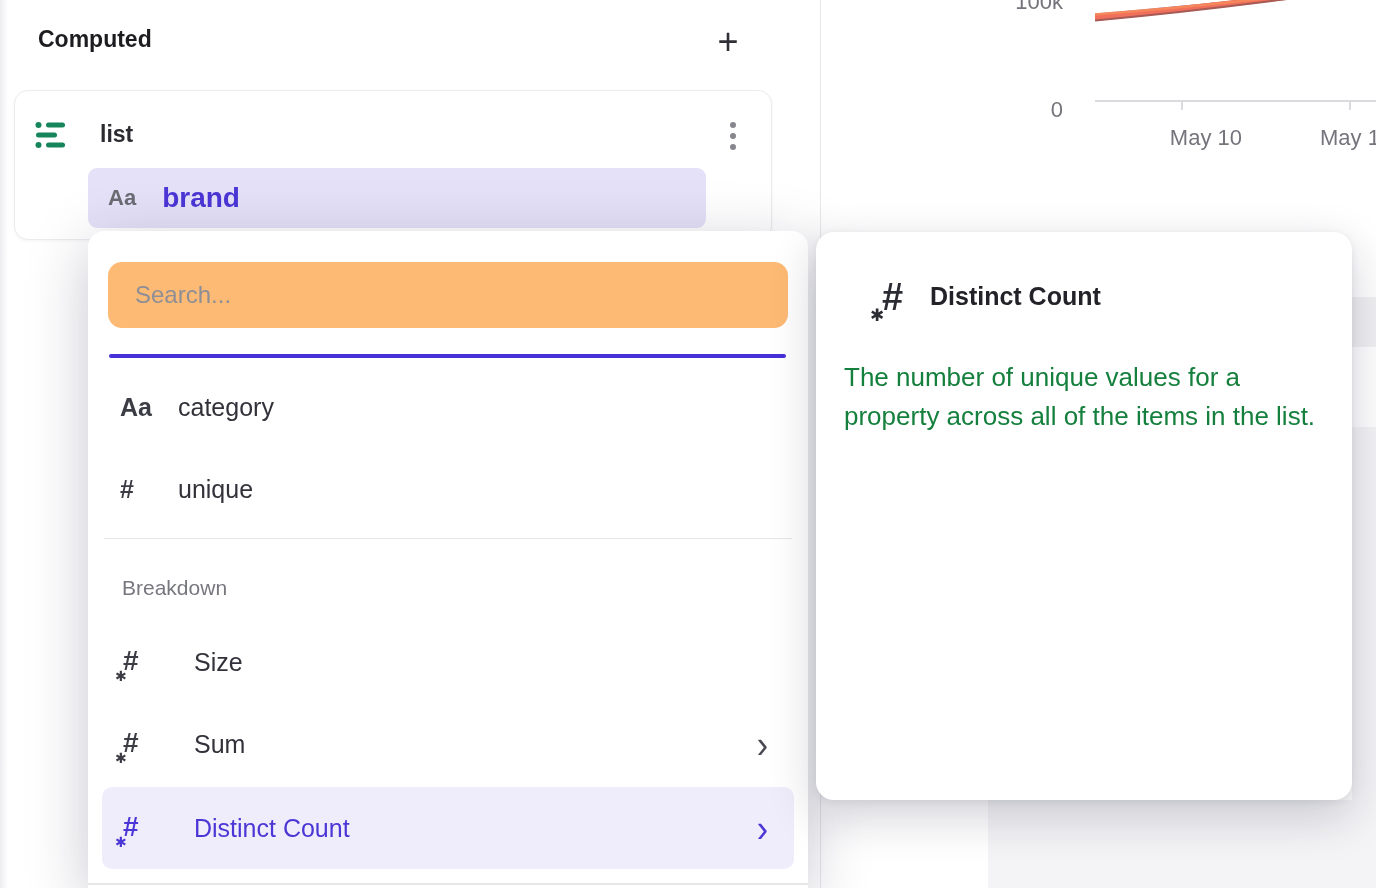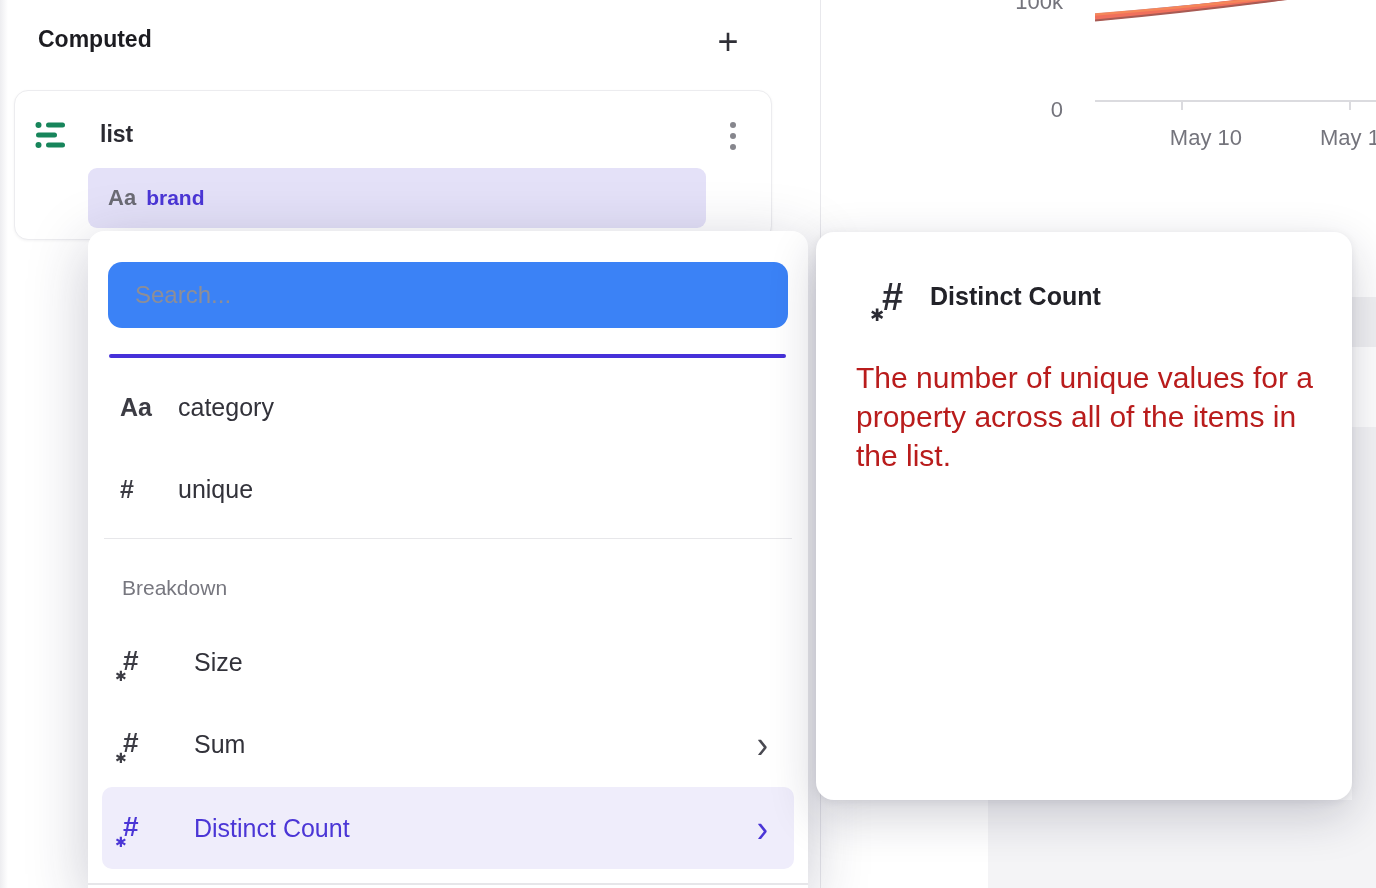--- a/index.html
+++ b/index.html
@@ -26,27 +26,27 @@
   #bd-card { left:14px; top:90px; width:758px; height:150px; background:#fff;
     border:1px solid #ececef; border-radius:14px; box-shadow:0 1px 3px rgba(20,20,40,.05); z-index:1; }
   #cart-row-icon { left:34px; top:118px; width:34px; height:34px; z-index:2; }
   #cart-label { left:100px; top:121px; font-size:23px; font-weight:600; color:#2a2a31; z-index:2; }
   #kebab-btn { left:718px; top:114px; width:30px; height:44px; display:flex; flex-direction:column;
     align-items:center; justify-content:center; gap:5px; cursor:pointer; z-index:2; }
   .kebab-dot { width:6px; height:6px; border-radius:50%; background:#86868d; }
   #brand-chip { left:88px; top:168px; width:618px; height:60px; background:#e4e1f8;
     border-radius:9px; display:flex; align-items:center; cursor:pointer; z-index:2; }
   #brand-chip .aa { margin-left:20px; font-size:22px; font-weight:600; color:#6b6b74; }
-  #brand-chip .lbl { margin-left:10px; font-size:21px; font-weight:600; color:#4b36d6; }
+  #brand-chip .lbl { margin-left:26px; font-size:28px; font-weight:600; color:#4b36d6; }
 
   
   #dropdown { left:88px; top:231px; width:720px; height:657px; background:#fff;
     border-radius:16px 16px 0 0; box-shadow:0 14px 60px rgba(35,35,70,.25); z-index:3; }
   #search-box { position:absolute; left:20px; top:31px; width:680px; height:66px; }
-  #search-input { width:100%; height:100%; background:#3b82f6; border:none; border-radius:14px;
+  #search-input { width:100%; height:100%; background:#fdba74; border:none; border-radius:14px;
     font-family:"Liberation Sans",sans-serif; font-size:24px; color:#33333a; padding:0 27px; outline:none; }
   #search-input::placeholder { color:#8e8e96; }
   #selection-underline { position:absolute; left:21px; top:123px; width:677px; height:4px;
     border-radius:2px; background:#4631d9; }
   .dd-row { position:absolute; left:14px; width:692px; height:82px; display:flex;
     align-items:center; cursor:pointer; border-radius:10px; }
   .dd-row .row-icon { width:58px; margin-left:18px; font-size:25px; font-weight:600;
     color:#3c3c44; flex:0 0 58px; }
   .dd-row .row-label { font-size:25px; font-weight:500; color:#32323a; }
   .dd-row .chev { margin-left:auto; margin-right:26px; font-size:34px; line-height:1;
@@ -68,22 +68,22 @@
   .cicon .hash { position:absolute; left:7px; top:2px; font-size:28px; font-weight:600; color:#3c3c44; }
   .cicon .star { position:absolute; left:-1px; bottom:-3px; font-size:14px; color:#3c3c44; }
 
   
   #tooltip { left:816px; top:232px; width:536px; height:568px; background:#fff; border-radius:18px;
     box-shadow:0 16px 48px rgba(25,25,55,.20), 0 2px 8px rgba(25,25,55,.08); z-index:4; }
   #tt-icon { position:absolute; left:42px; top:44px; width:44px; height:48px; }
   #tt-icon .hash { position:absolute; left:10px; top:0; font-size:38px; font-weight:600; color:#2b2b33; }
   #tt-icon .star { position:absolute; left:-2px; bottom:-2px; font-size:17px; color:#2b2b33; }
   #tt-title { position:absolute; left:114px; top:50px; font-size:25px; font-weight:700; color:#222228; }
-  #tt-desc { position:absolute; left:40px; top:126px; width:474px; font-size:30px;
-    line-height:39px; color:#b91c1c; }
+  #tt-desc { position:absolute; left:28px; top:126px; width:474px; font-size:26px;
+    line-height:39px; color:#15803d; }
 
   
   .axis-label { color:#74747c; font-size:22px; z-index:1; }
   #y-top { left:1003px; top:-11px; width:60px; text-align:right; }
   #y-zero { left:1003px; top:97px; width:60px; text-align:right; }
   #x-axis { left:1095px; top:100px; width:281px; height:1.5px; background:#dbdbdf; z-index:1; }
   #tick-1 { left:1181px; top:100px; width:1.5px; height:10px; background:#dbdbdf; z-index:1; }
   #tick-2 { left:1349px; top:100px; width:1.5px; height:10px; background:#dbdbdf; z-index:1; }
   #x-label-1 { left:1122px; top:125px; width:120px; text-align:right; }
   #x-label-2 { left:1290px; top:125px; width:120px; text-align:center; }

